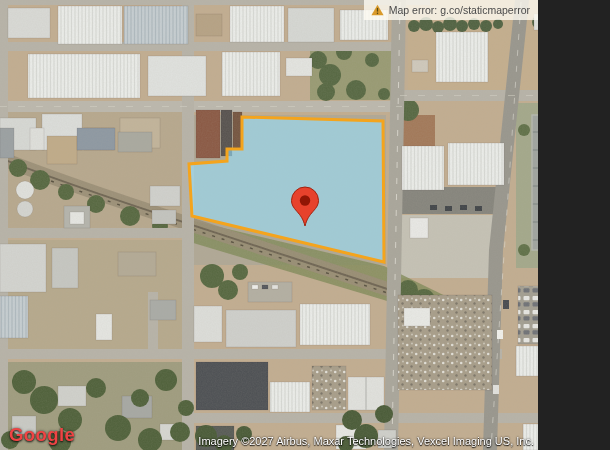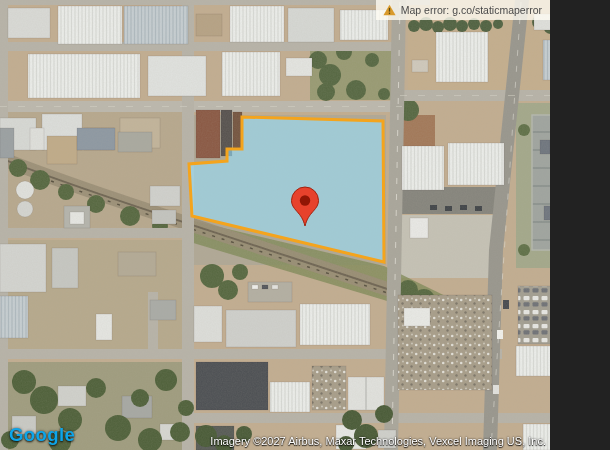--- a/index.html
+++ b/index.html
@@ -1,24 +1,24 @@
 <!DOCTYPE html>
 <html><head>
 <meta charset="utf-8">
 <style>
   html,body{margin:0;padding:0;background:#222;}
   .stage{position:relative;width:538px;height:450px;overflow:hidden;
-         font-family:"Liberation Sans",sans-serif;padding-left:12px;}
+         font-family:"Liberation Sans",sans-serif;}
   .stage svg.map{position:absolute;left:0;top:0;}
   .banner{position:absolute;top:0;right:0;height:20px;display:flex;align-items:center;
           gap:5px;padding:0 8px 0 7px;background:rgba(255,252,243,.78);
           color:#4a4a4a;font-size:10.5px;white-space:nowrap;}
   .banner svg{flex:0 0 auto;}
   .glogo{position:absolute;left:9px;bottom:4px;font-size:18.5px;font-weight:bold;
-         color:#0ea5e9;letter-spacing:.4px;
+         color:#ef4444;letter-spacing:.4px;
          text-shadow:0 1px 2px rgba(0,0,0,.75),0 0 3px rgba(0,0,0,.5);}
   .attr{position:absolute;right:4px;bottom:3px;font-size:11px;color:#fff;
         text-shadow:0 0 2px rgba(0,0,0,.95),0 1px 1px rgba(0,0,0,.85);}
   .bld{stroke:rgba(60,50,35,.22);stroke-width:.5;}
 </style>
 </head>
 <body>
 
 <div class="stage">
 

